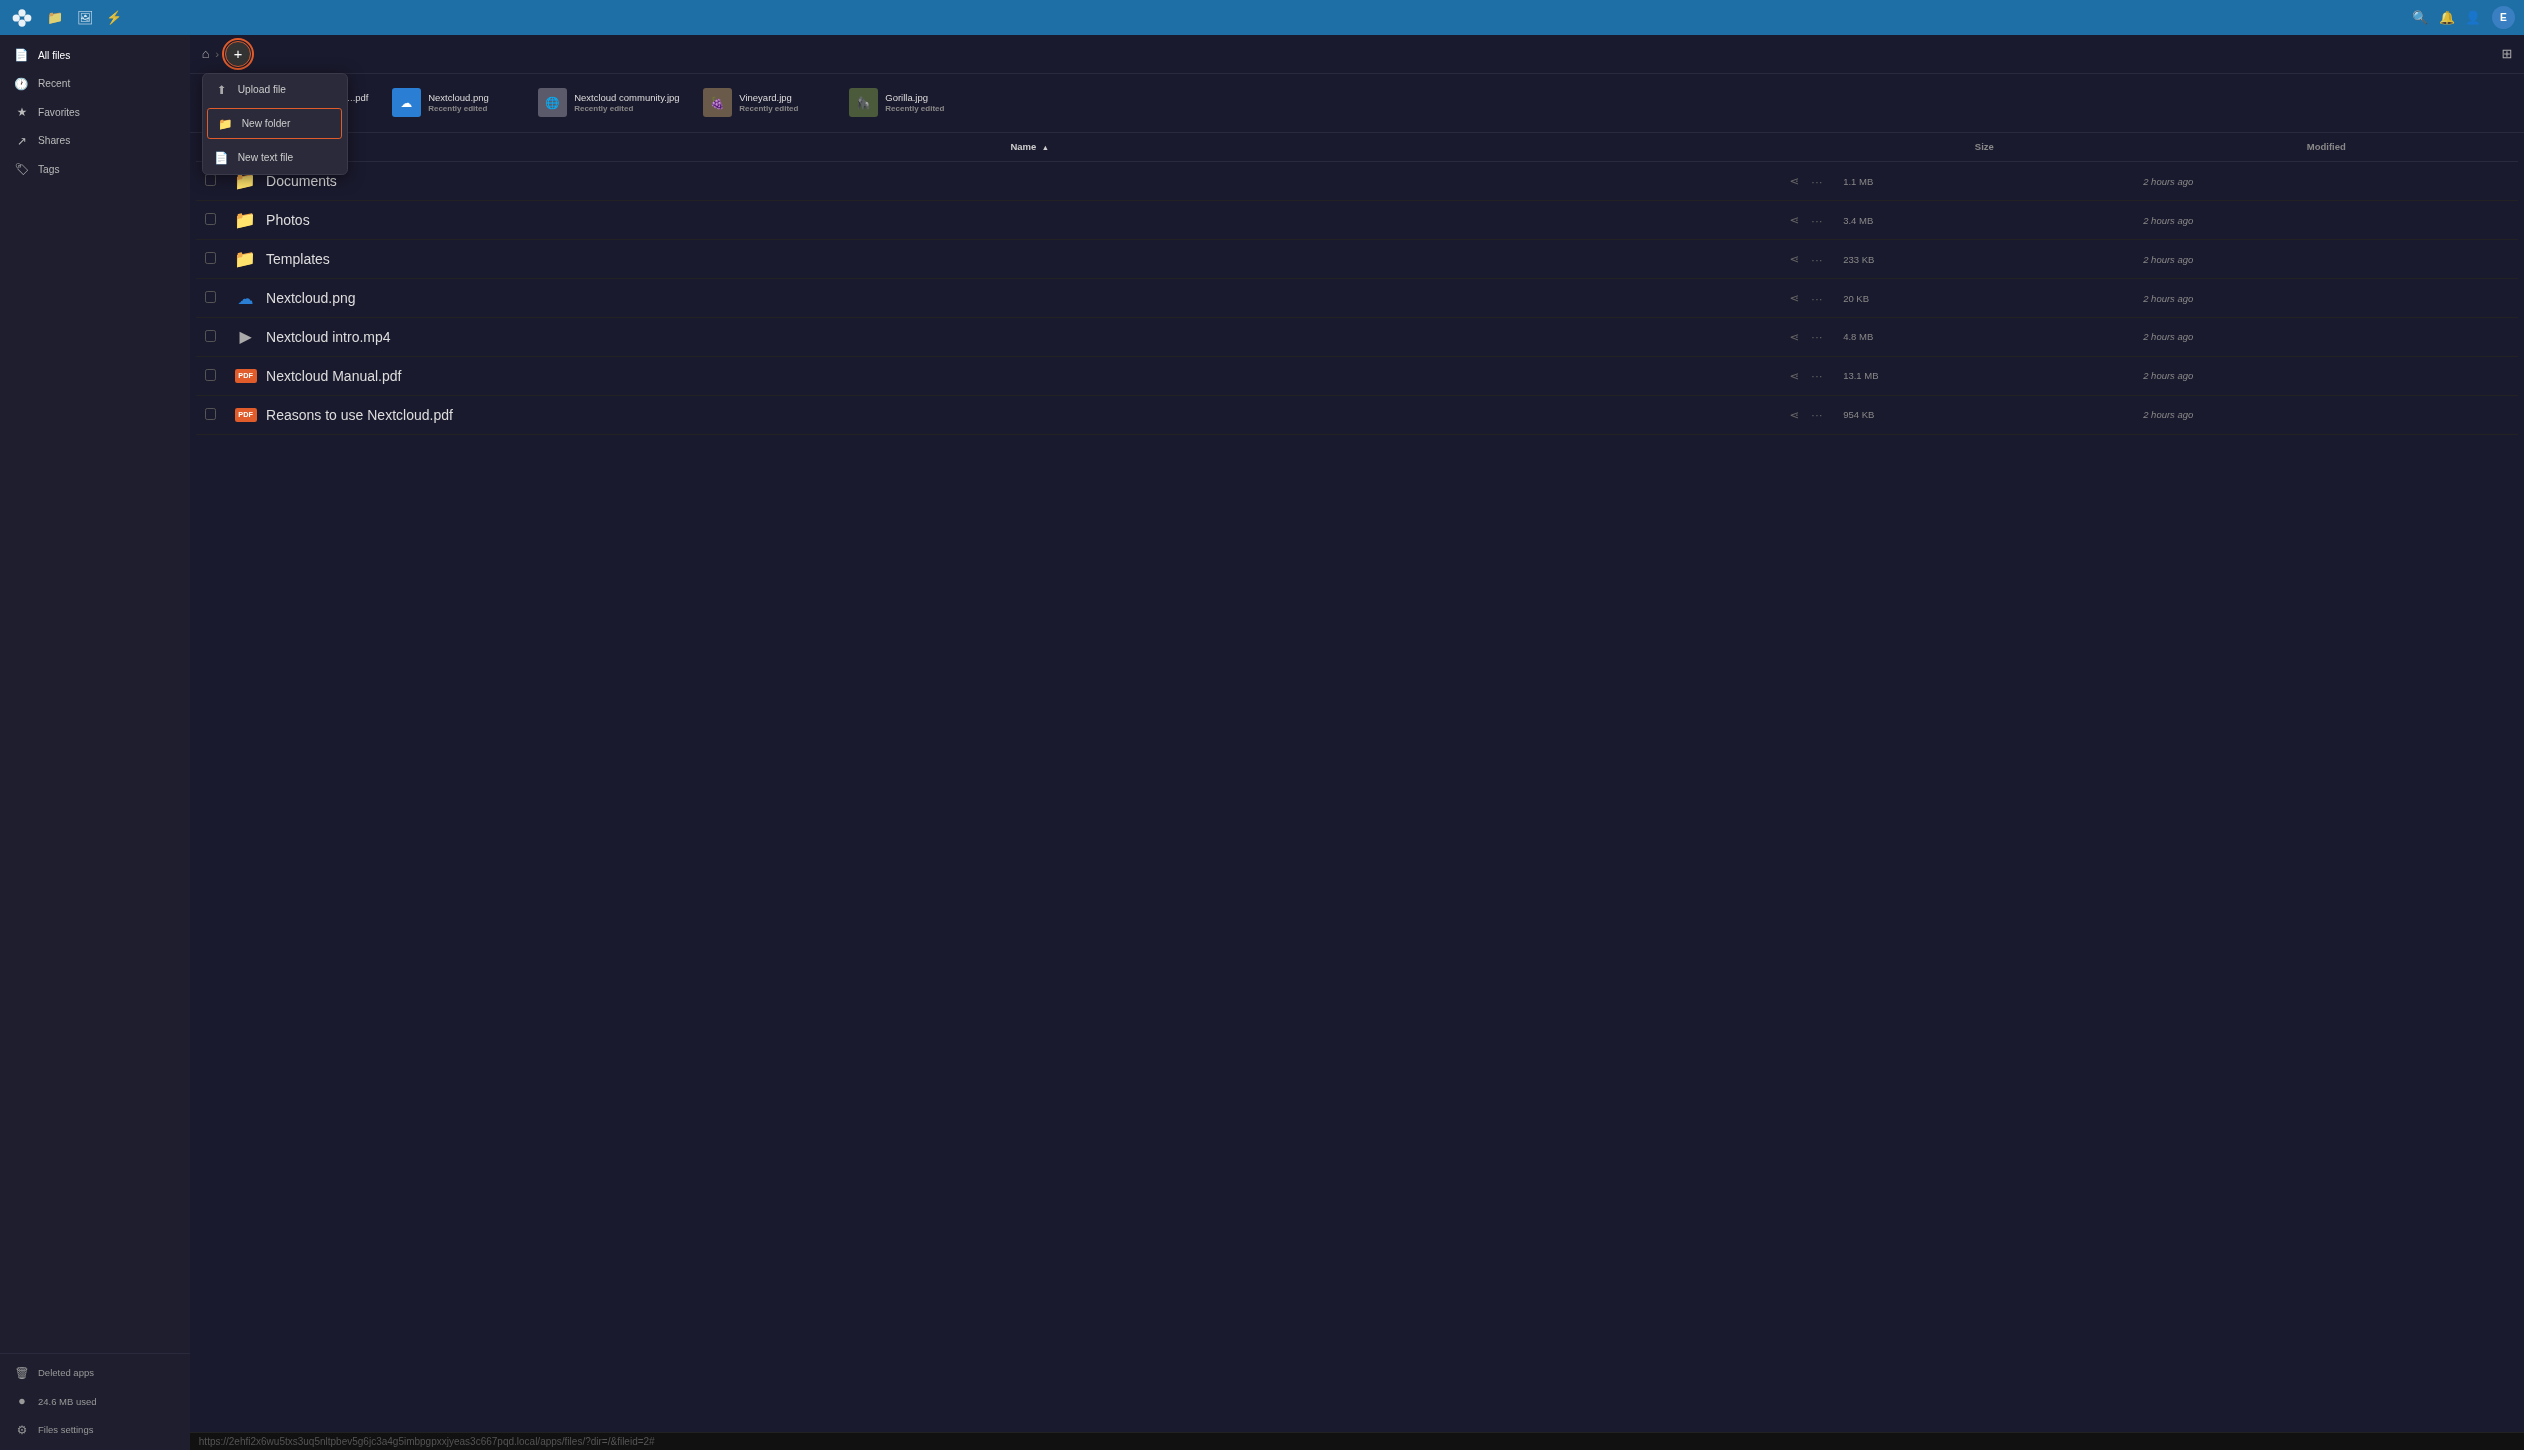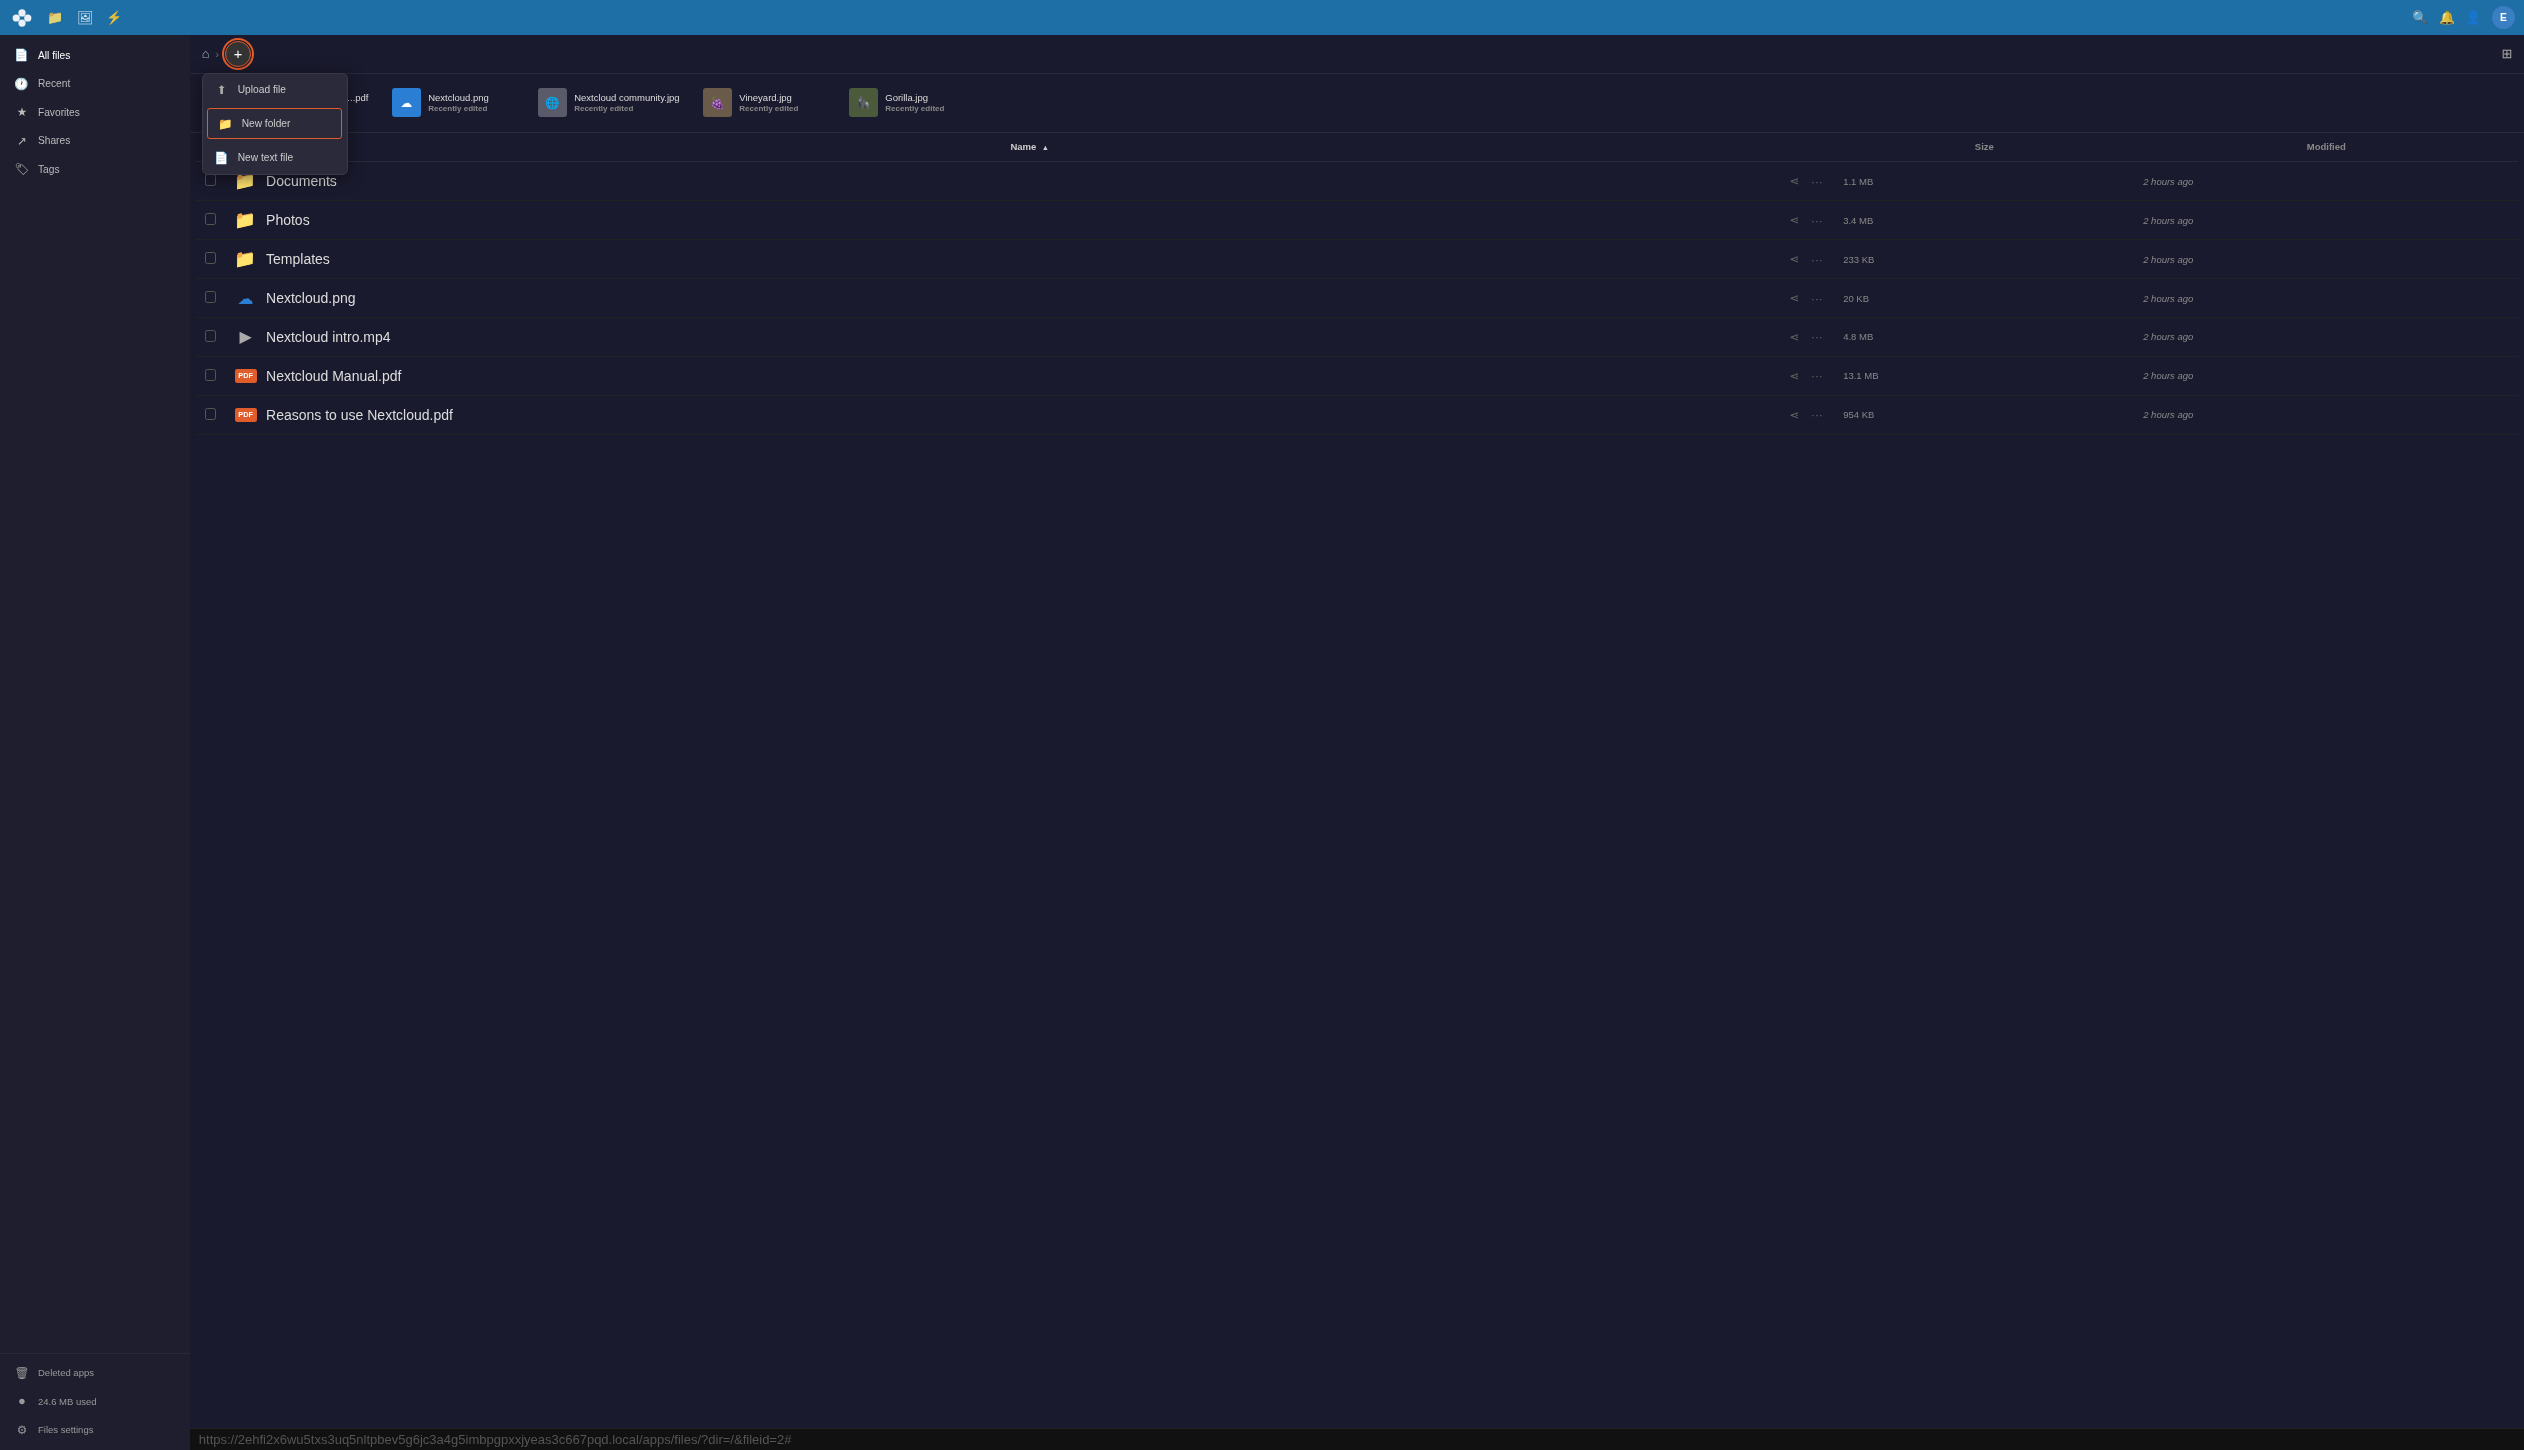--- a/index.html
+++ b/index.html
@@ -127,21 +127,21 @@
     .file-size { color: #888; font-size: 9.5px; }
     .file-modified { color: #888; font-size: 9.5px; font-style: italic; }
 
     
     .summary-row td { color: #666; font-size: 9.5px; padding: 10.2px 8.8px; border-bottom: none; }
 
     
     .statusbar {
       background: #111;
       padding: 2.9px 8.8px;
-      font-size: 13px;
+      font-size: 10px;
       color: #555;
       border-top: 0.7px solid #222;
     }
   </style>
 </head>
 <body>
 
 <div class="topbar">
   <div class="topbar-left">
 

